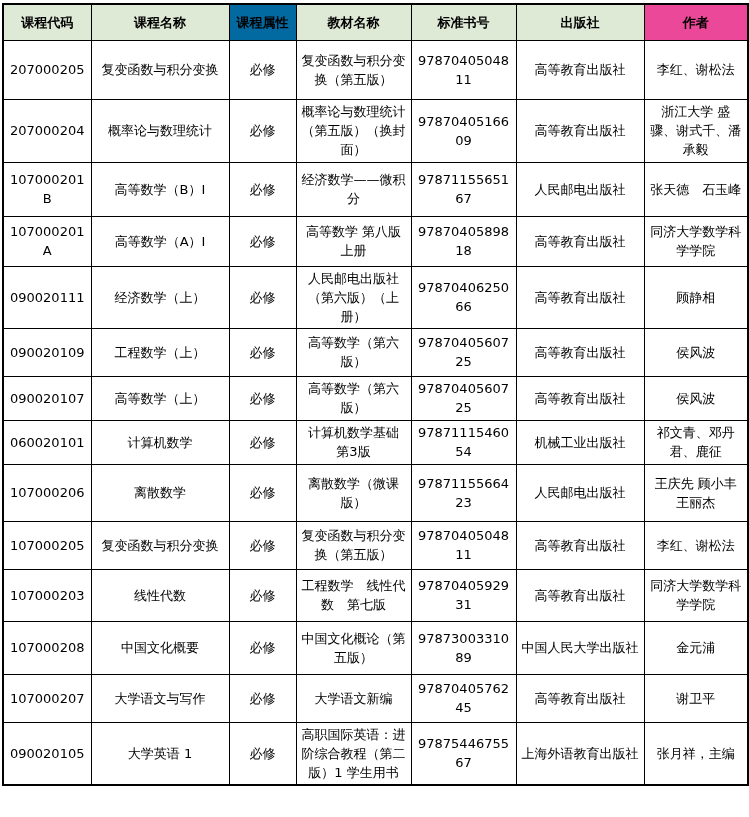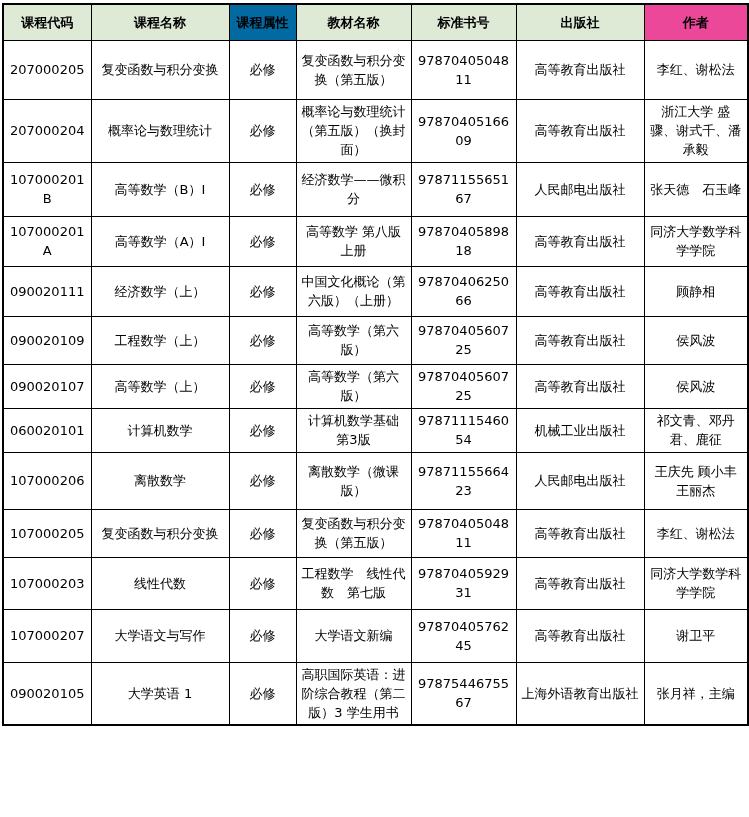--- a/index.html
+++ b/index.html
@@ -124,21 +124,21 @@
           <td>必修</td>
           <td>高等数学 第八版 上册</td>
           <td>9787040589818</td>
           <td>高等教育出版社</td>
           <td>同济大学数学科学学院</td>
         </tr>
         <tr>
           <td>090020111</td>
           <td>经济数学（上）</td>
           <td>必修</td>
-          <td>中国文化概论（第六版）（上册）</td>
+          <td>人民邮电出版社（第六版）（上册）</td>
           <td>9787040625066</td>
           <td>高等教育出版社</td>
           <td>顾静相</td>
         </tr>
         <tr>
           <td>090020109</td>
           <td>工程数学（上）</td>
           <td>必修</td>
           <td>高等数学（第六版）</td>
           <td>9787040560725</td>
@@ -184,32 +184,41 @@
         <tr>
           <td>107000203</td>
           <td>线性代数</td>
           <td>必修</td>
           <td>工程数学　线性代数　第七版</td>
           <td>9787040592931</td>
           <td>高等教育出版社</td>
           <td>同济大学数学科学学院</td>
         </tr>
         <tr>
+          <td>107000208</td>
+          <td>中国文化概要</td>
+          <td>必修</td>
+          <td>中国文化概论（第五版）</td>
+          <td>9787300331089</td>
+          <td>中国人民大学出版社</td>
+          <td>金元浦</td>
+        </tr>
+        <tr>
           <td>107000207</td>
           <td>大学语文与写作</td>
           <td>必修</td>
           <td>大学语文新编</td>
           <td>9787040576245</td>
           <td>高等教育出版社</td>
           <td>谢卫平</td>
         </tr>
         <tr>
           <td>090020105</td>
           <td>大学英语 1</td>
           <td>必修</td>
-          <td>高职国际英语：进阶综合教程（第二版）3 学生用书</td>
+          <td>高职国际英语：进阶综合教程（第二版）1 学生用书</td>
           <td>9787544675567</td>
           <td>上海外语教育出版社</td>
           <td>张月祥，主编</td>
         </tr>
       </tbody>
   </table>
 </div>
 
 </body></html>

